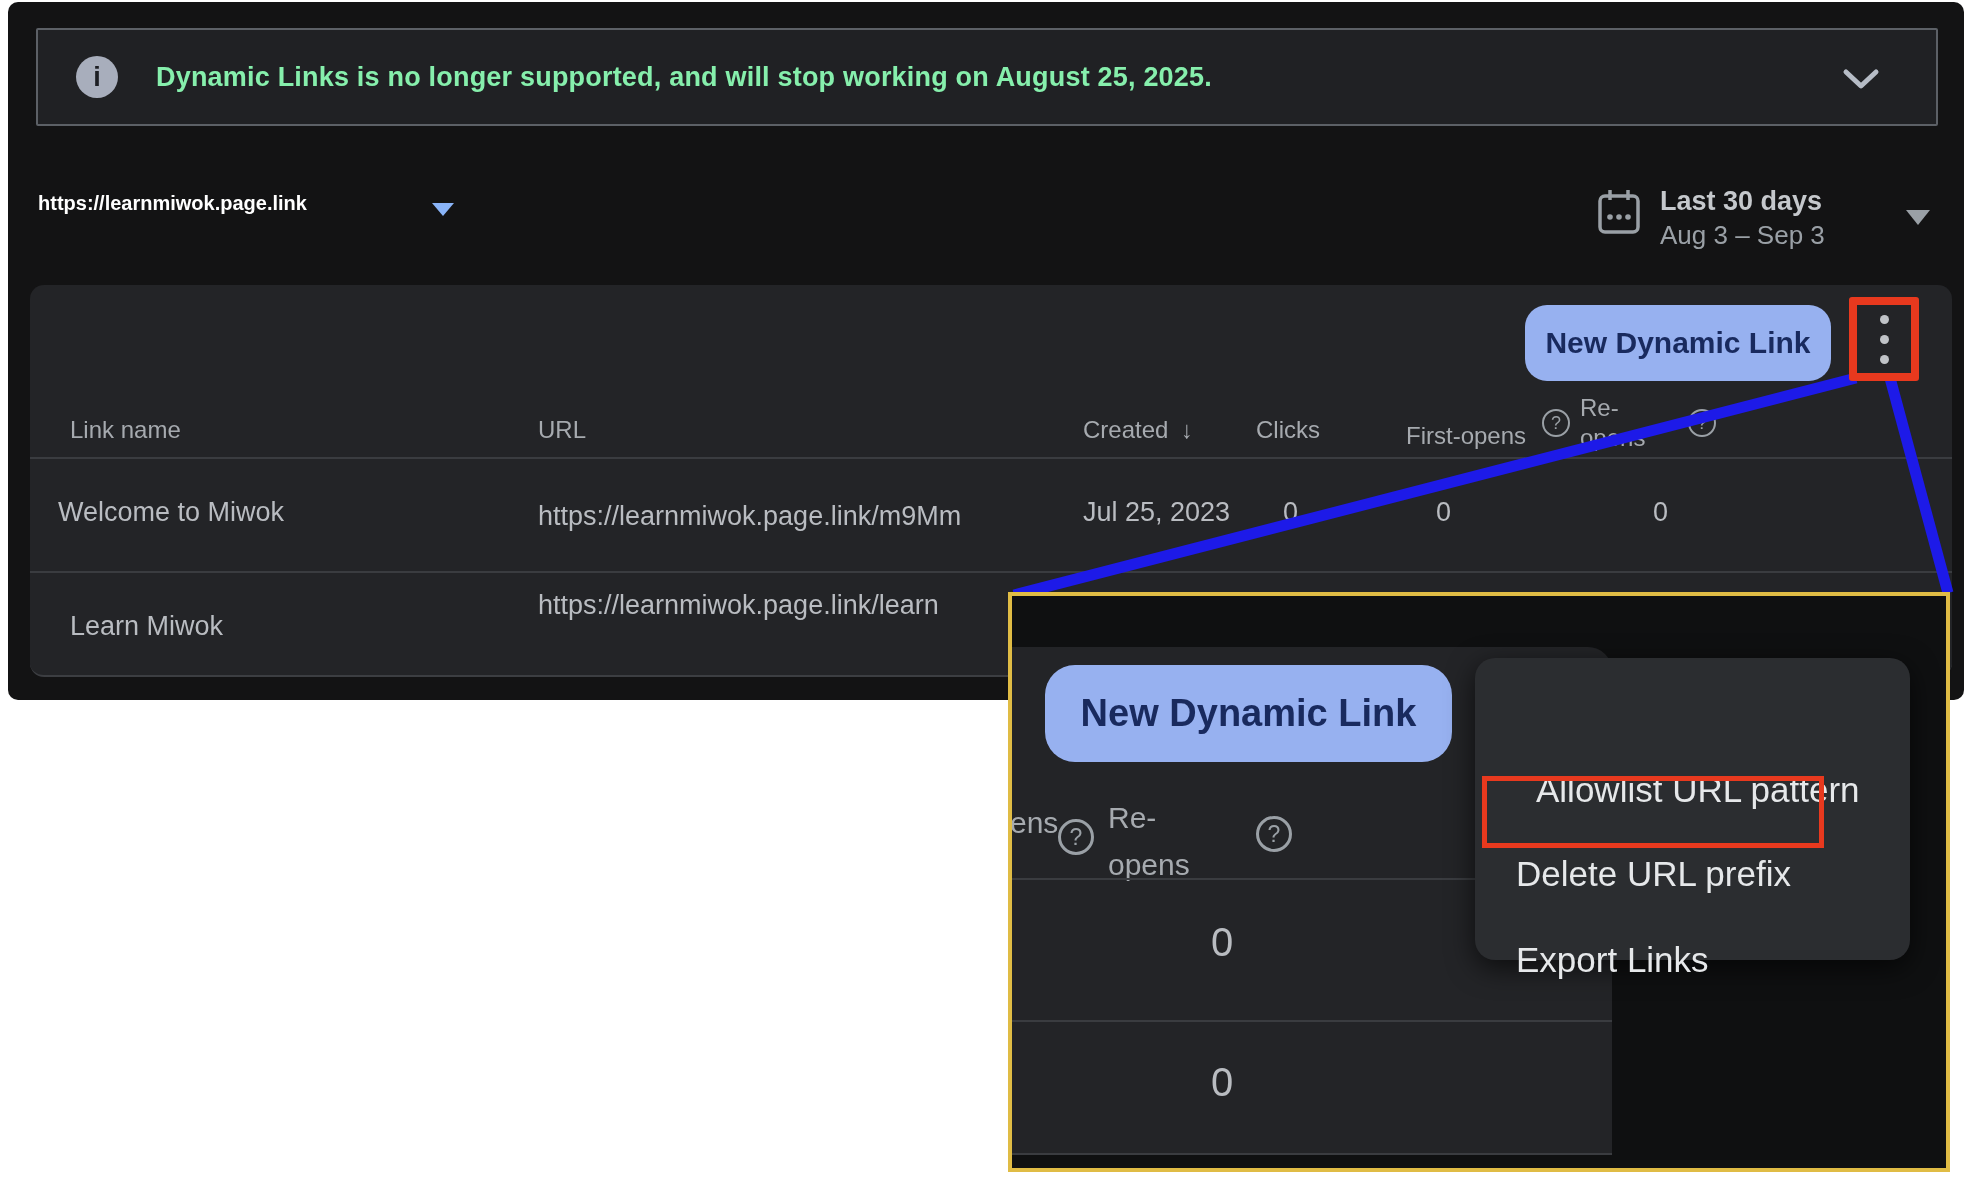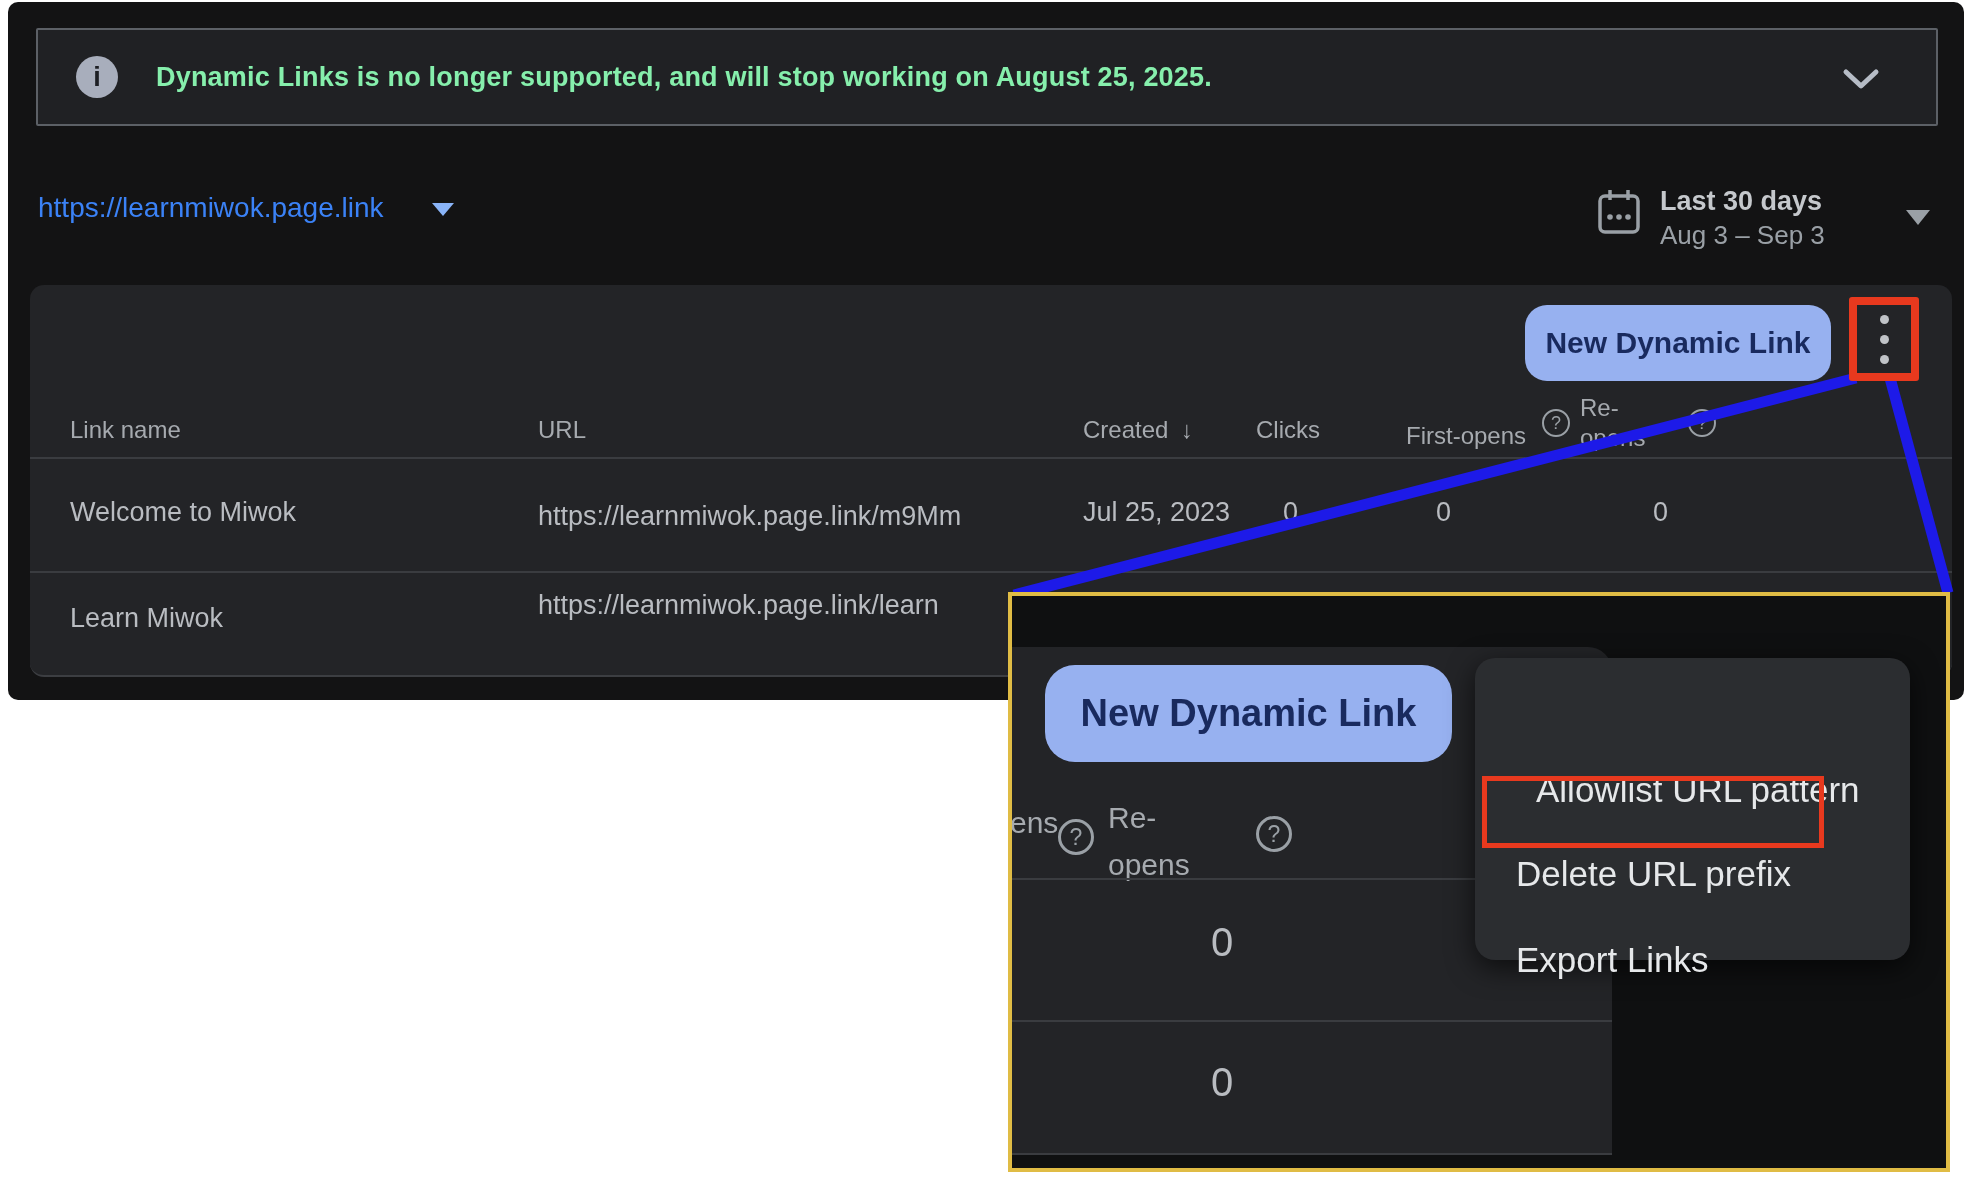--- a/index.html
+++ b/index.html
@@ -11,21 +11,21 @@
   
   .console { left:8px; top:2px; width:1956px; height:698px; background:#131314; border-radius:10px; z-index:1; }
 
   
   .banner { left:28px; top:26px; width:1902px; height:98px; background:#202124; border:2px solid #5c6066; border-radius:2px; display:flex; align-items:center; }
   .info-icon { margin-left:38px; width:42px; height:42px; border-radius:50%; background:#a8aebc; color:#1d1f24; font-size:27px; font-weight:700; display:flex; align-items:center; justify-content:center; flex:0 0 auto; }
   .banner-msg { margin-left:38px; color:#86efac; font-size:27px; font-weight:600; letter-spacing:.2px; }
   .banner-chevron { position:absolute; right:56px; top:38px; }
 
   
-  .prefix-link { left:30px; top:190px; color:#3b82f6; font-size:28px; font-weight:400; z-index:2; }
+  .prefix-link { left:30px; top:190px; color:#ffffff; font-size:20px; font-weight:700; z-index:2; }
   .caret { width:0; height:0; border-left:11px solid transparent; border-right:11px solid transparent; border-top:13px solid #8ab4f8; }
   .prefix-caret { left:424px; top:201px; z-index:2; }
   .cal-icon { left:1588px; top:186px; z-index:2; }
   .date-labels { left:1652px; top:182px; z-index:2; }
   .date-preset { color:#c5c8cc; font-size:27px; font-weight:700; line-height:34px; }
   .date-range  { color:#9aa0a6; font-size:26px; line-height:34px; }
   .date-caret { left:1898px; top:208px; border-left-width:12px; border-right-width:12px; border-top:15px solid #9aa0a6; z-index:2; }
 
   
   .card { left:22px; top:283px; width:1922px; height:392px; background:#232427; border-radius:14px; border-bottom:2px solid #3c3e42; z-index:2; }
@@ -108,31 +108,31 @@
       <div class="abs hdr" style="left:1550px; top:108px; line-height:30px;">
         <div>Re-</div>
         <div>opens</div>
       </div>
       <div class="abs qmark small" style="left:1658px; top:124px;">
           <span>?</span>
         </div>
       <div class="abs divider" style="left:0; top:172px; width:1922px;"></div>
 
       <div class="abs" style="left:0; top:172px; width:1922px; height:114px;">
-        <div class="abs cell" style="left:40px; top:40px;">Welcome to Miwok</div>
+        <div class="abs cell" style="left:28px; top:40px;">Welcome to Miwok</div>
         <div class="abs cell url-cell" style="left:508px; top:18px;margin-top:23px;">https://learnmiwok.page.link/m9Mm</div>
         <div class="abs cell" style="left:1053px; top:40px;">Jul 25, 2023</div>
         <div class="abs cell" style="left:1253px; top:40px;">0</div>
         <div class="abs cell" style="left:1406px; top:40px;">0</div>
         <div class="abs cell" style="left:1623px; top:40px;">0</div>
       </div>
       <div class="abs divider" style="left:0; top:286px; width:1922px;"></div>
 
       <div class="abs" style="left:0; top:286px; width:1922px; height:104px;">
-        <div class="abs cell" style="left:40px; top:32px;text-align:center;">Learn Miwok</div>
+        <div class="abs cell" style="left:40px; top:40px;text-align:center;">Learn Miwok</div>
         <div class="abs cell url-cell" style="left:508px; top:16px;">https://learnmiwok.page.link/learn</div>
       </div>
     </div>
   </div>
 
   <svg class="abs lines" viewBox="0 0 1972 1186">
     <line x1="1856" y1="378" x2="1014" y2="595" stroke="#1d1ae8" stroke-width="11"></line>
     <line x1="1890" y1="378" x2="1948" y2="593" stroke="#1d1ae8" stroke-width="11"></line>
   </svg>
 

